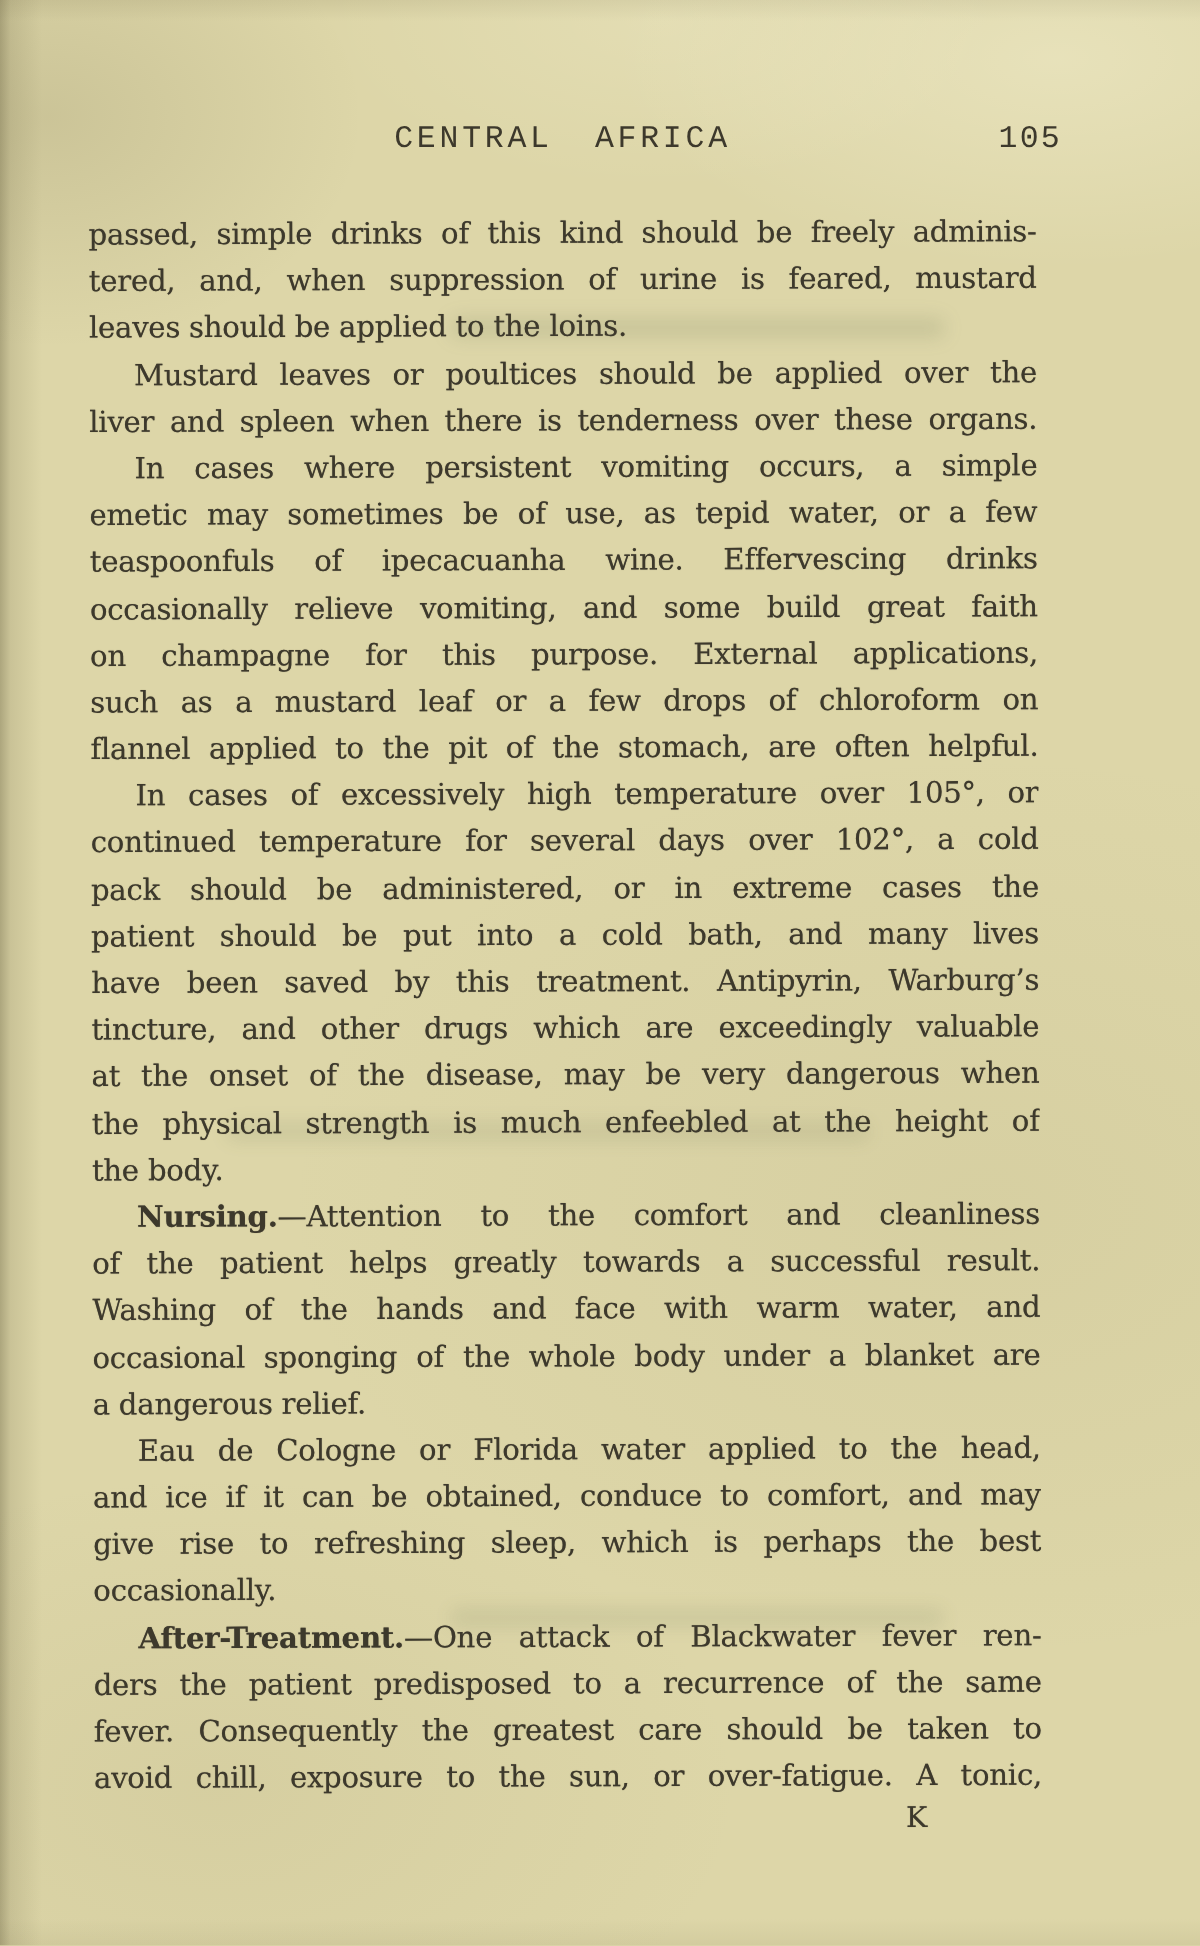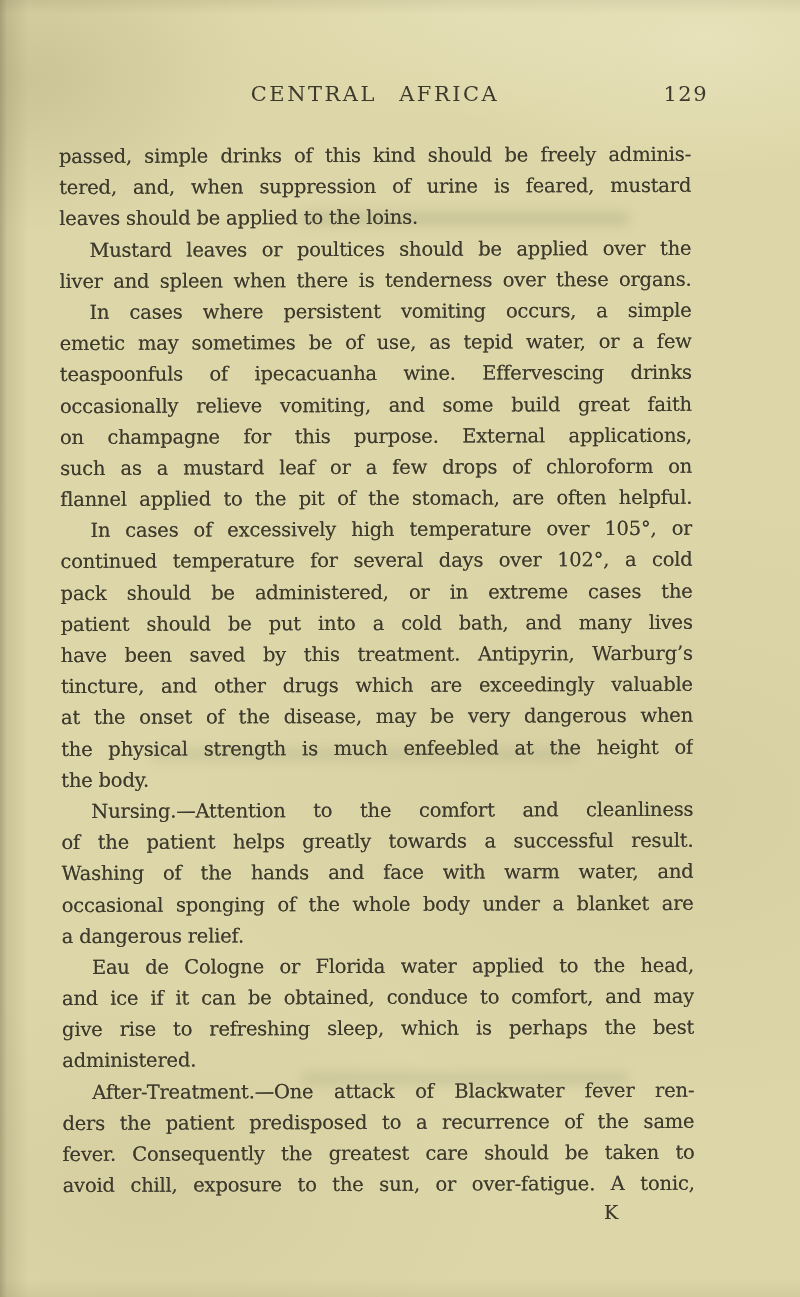--- a/index.html
+++ b/index.html
@@ -43,20 +43,21 @@
   .ghost-2 { left: 150px; top: 748px; width: 430px; height: 13px; opacity: .8; }
   .ghost-3 { left: 300px; top: 1072px; width: 330px; height: 13px; opacity: .8; }
 
   .running-header {
     position: absolute;
     top: 82px;
     left: 60px;
     right: 92px;
     height: 28px;
     font-size: 21px;
+    font-family: Liberation Mono, monospace;
   }
   .running-header .title {
     position: absolute;
     left: 0;
     right: 18px;
     text-align: center;
     letter-spacing: 2.5px;
     word-spacing: 13px;
   }
   .running-header .folio {
@@ -78,42 +79,42 @@
     transform-origin: top left;
     text-shadow: 0 0 0.5px rgba(61,57,44,0.65);
   }
   .ln {
     height: 31.2px;
     overflow: hidden;
     text-align: justify;
   }
   .ln.just { text-align-last: justify; }
   .ln.indent { padding-left: 30px; }
-  .run-in { font-weight: normal; }
+  .run-in { font-weight: bold; }
 
   .signature-mark {
     position: absolute;
     top: 1201px;
     left: 604px;
     font-size: 19px;
     letter-spacing: 1px;
     text-shadow: 0 0 0.5px rgba(61,57,44,0.65);
   }
 </style>
 </head>
 <body>
 
 <div class="paper-texture"></div>
 <div class="ghost ghost-1"></div>
 <div class="ghost ghost-2"></div>
 <div class="ghost ghost-3"></div>
 
 <div class="running-header">
   <span class="title">CENTRAL AFRICA</span>
-  <span class="folio">129</span>
+  <span class="folio">105</span>
 </div>
 
 <div class="body-text">
     <div class="ln just"><span>passed, simple drinks of this kind should be freely adminis-</span></div>
     <div class="ln just"><span>tered, and, when suppression of urine is feared, mustard</span></div>
     <div class="ln"><span>leaves should be applied to the loins.</span></div>
     <div class="ln indent just"><span>Mustard leaves or poultices should be applied over the</span></div>
     <div class="ln just"><span>liver and spleen when there is tenderness over these organs.</span></div>
     <div class="ln indent just"><span>In cases where persistent vomiting occurs, a simple</span></div>
     <div class="ln just"><span>emetic may sometimes be of use, as tepid water, or a few</span></div>
@@ -132,20 +133,20 @@
     <div class="ln just"><span>the physical strength is much enfeebled at the height of</span></div>
     <div class="ln"><span>the body.</span></div>
     <div class="ln indent just"><span class="run-in">Nursing.</span><span>—Attention to the comfort and cleanliness</span></div>
     <div class="ln just"><span>of the patient helps greatly towards a successful result.</span></div>
     <div class="ln just"><span>Washing of the hands and face with warm water, and</span></div>
     <div class="ln just"><span>occasional sponging of the whole body under a blanket are</span></div>
     <div class="ln"><span>a dangerous relief.</span></div>
     <div class="ln indent just"><span>Eau de Cologne or Florida water applied to the head,</span></div>
     <div class="ln just"><span>and ice if it can be obtained, conduce to comfort, and may</span></div>
     <div class="ln just"><span>give rise to refreshing sleep, which is perhaps the best</span></div>
-    <div class="ln"><span>administered.</span></div>
+    <div class="ln"><span>occasionally.</span></div>
     <div class="ln indent just"><span class="run-in">After-Treatment.</span><span>—One attack of Blackwater fever ren-</span></div>
     <div class="ln just"><span>ders the patient predisposed to a recurrence of the same</span></div>
     <div class="ln just"><span>fever.  Consequently the greatest care should be taken to</span></div>
     <div class="ln just"><span>avoid chill, exposure to the sun, or over-fatigue.  A tonic,</span></div>
   </div>
 
 <div class="signature-mark">K</div>
 
 </body></html>

